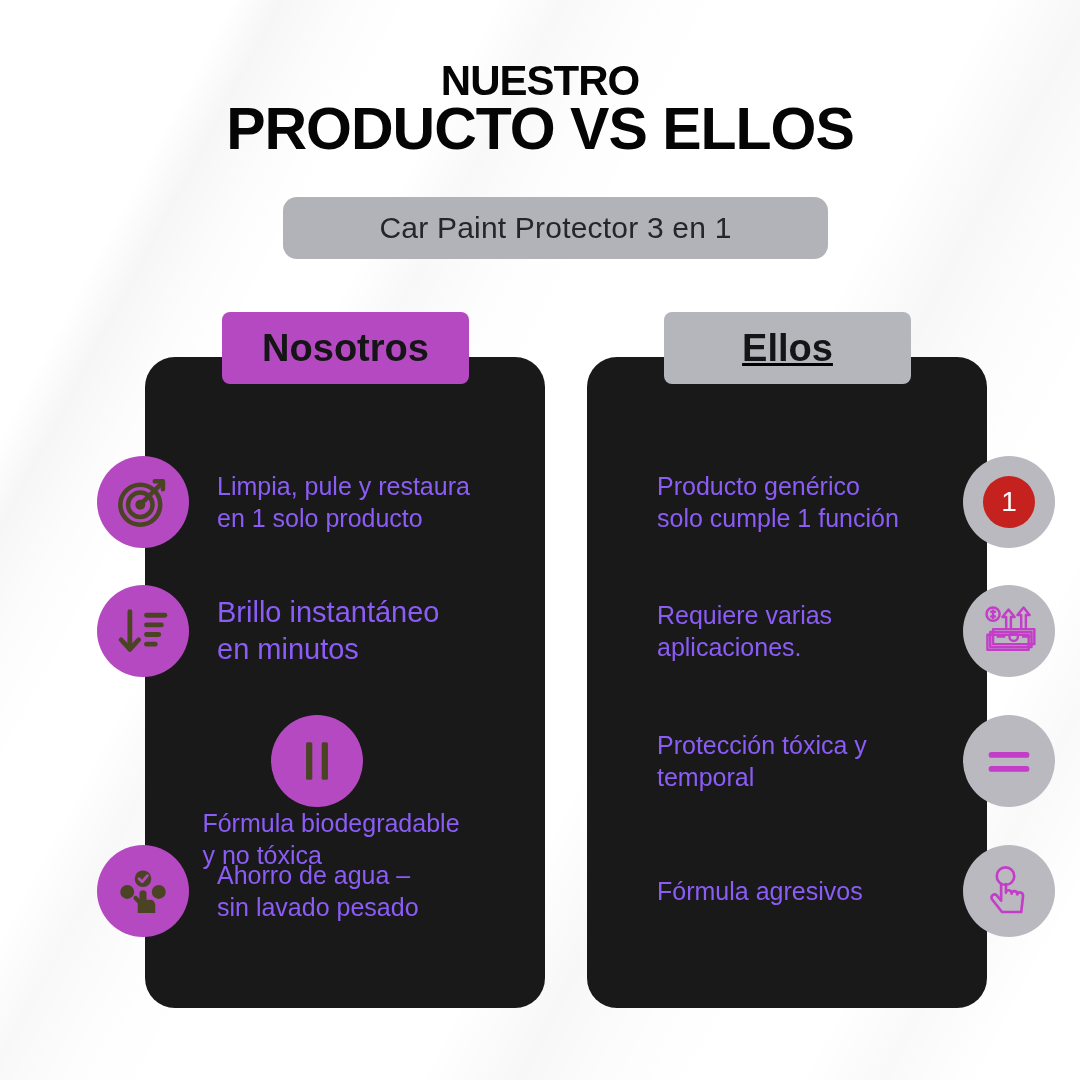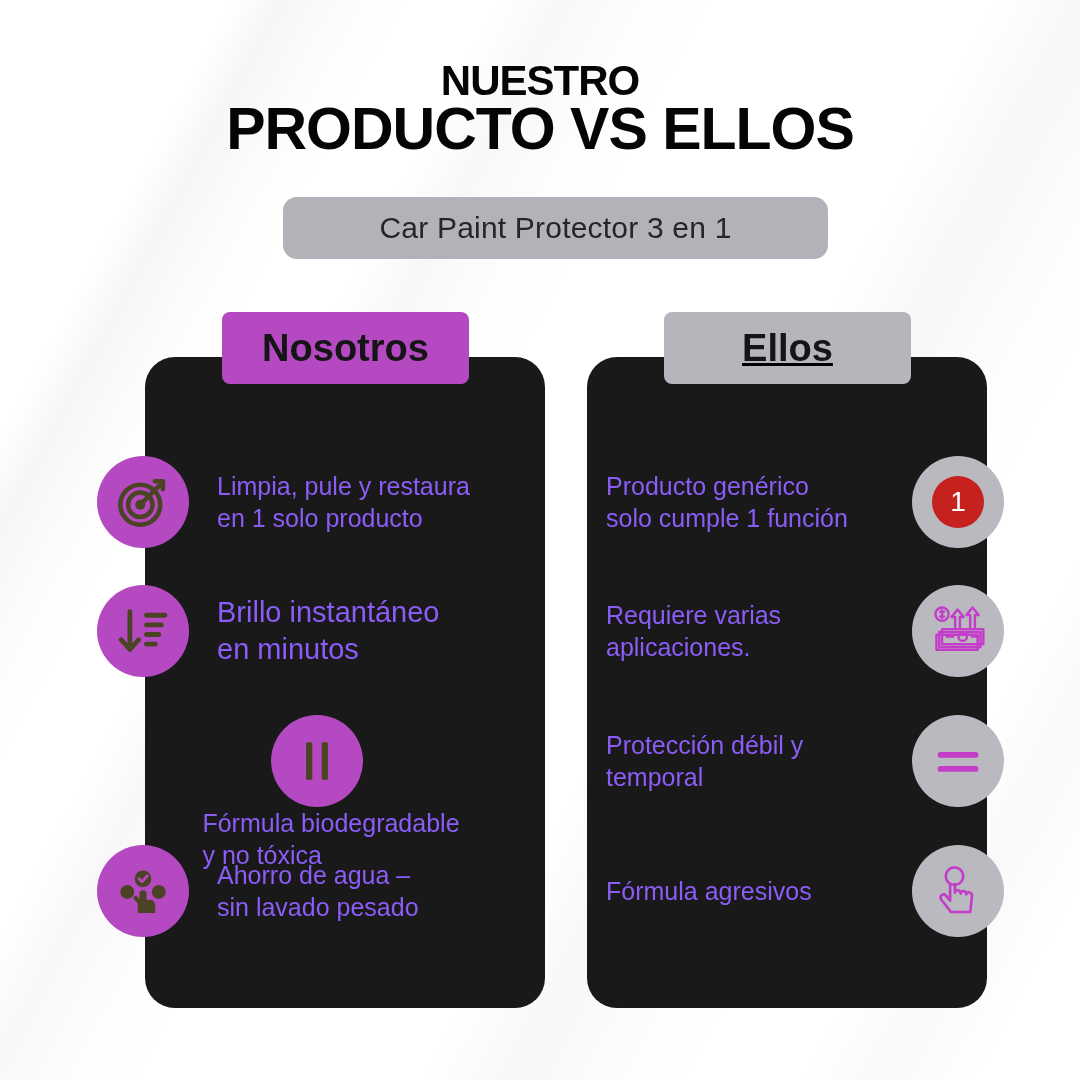--- a/index.html
+++ b/index.html
@@ -78,21 +78,21 @@
   .icon-circle.purple { background:#b549c1; }
   .icon-circle.grey   { background:#b9b9bf; }
   .row-text { color:#8b5cf6; line-height:1.28; white-space:pre-line; }
 
   
   .row-left { left:97px; width:440px; }
   .row-left .row-text { margin-left:28px; font-size:25px; }
   .row-left.big .row-text { font-size:29px; }
 
   
-  .row-right { left:606px; width:398px; justify-content:center;gap:12px; }
+  .row-right { left:657px; width:398px; justify-content:center;gap:12px; }
   .row-right .row-text { font-size:25px; flex:1; margin-right:14px; }
 
   #row-us-1    { top:456px; }
   #row-us-2    { top:585px; }
   #row-us-3    { top:715px;flex-direction:column; }
   #row-us-4    { top:845px; }
   #row-them-1  { top:456px; }
   #row-them-2  { top:585px; }
   #row-them-3  { top:715px; }
   #row-them-4  { top:845px; }
@@ -215,21 +215,21 @@
           <rect x="12" y="33" width="44" height="16"></rect>
           <rect x="15" y="30" width="44" height="16"></rect>
           <circle cx="37" cy="38" r="4.5"></circle>
           <path d="M20 38 L27 38 M47 38 L54 38"></path>
         </g>
       </svg>
     </div>
   </div>
 
   <div class="row row-right" id="row-them-3">
-    <div class="row-text">Protección débil y
+    <div class="row-text">Protección tóxica y
 temporal</div>
     <div class="icon-circle grey">
       <svg width="56" height="56" viewBox="0 0 64 64">
         <g stroke="#c43dc9" stroke-width="6.5" stroke-linecap="round">
           <path d="M12 25 L52 25"></path>
           <path d="M12 41 L52 41"></path>
         </g>
       </svg>
     </div>
   </div>

